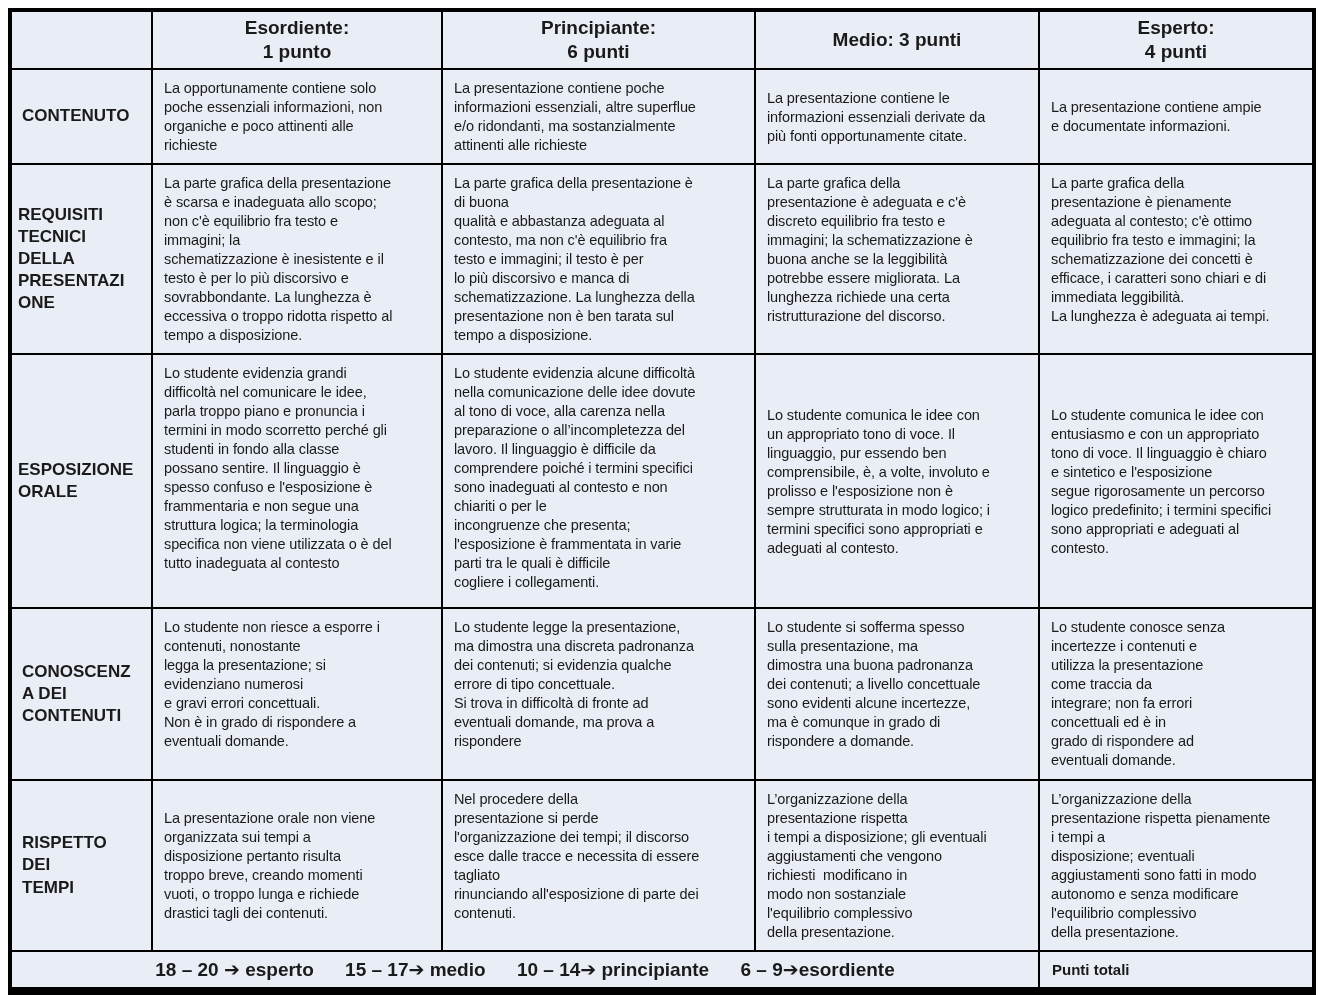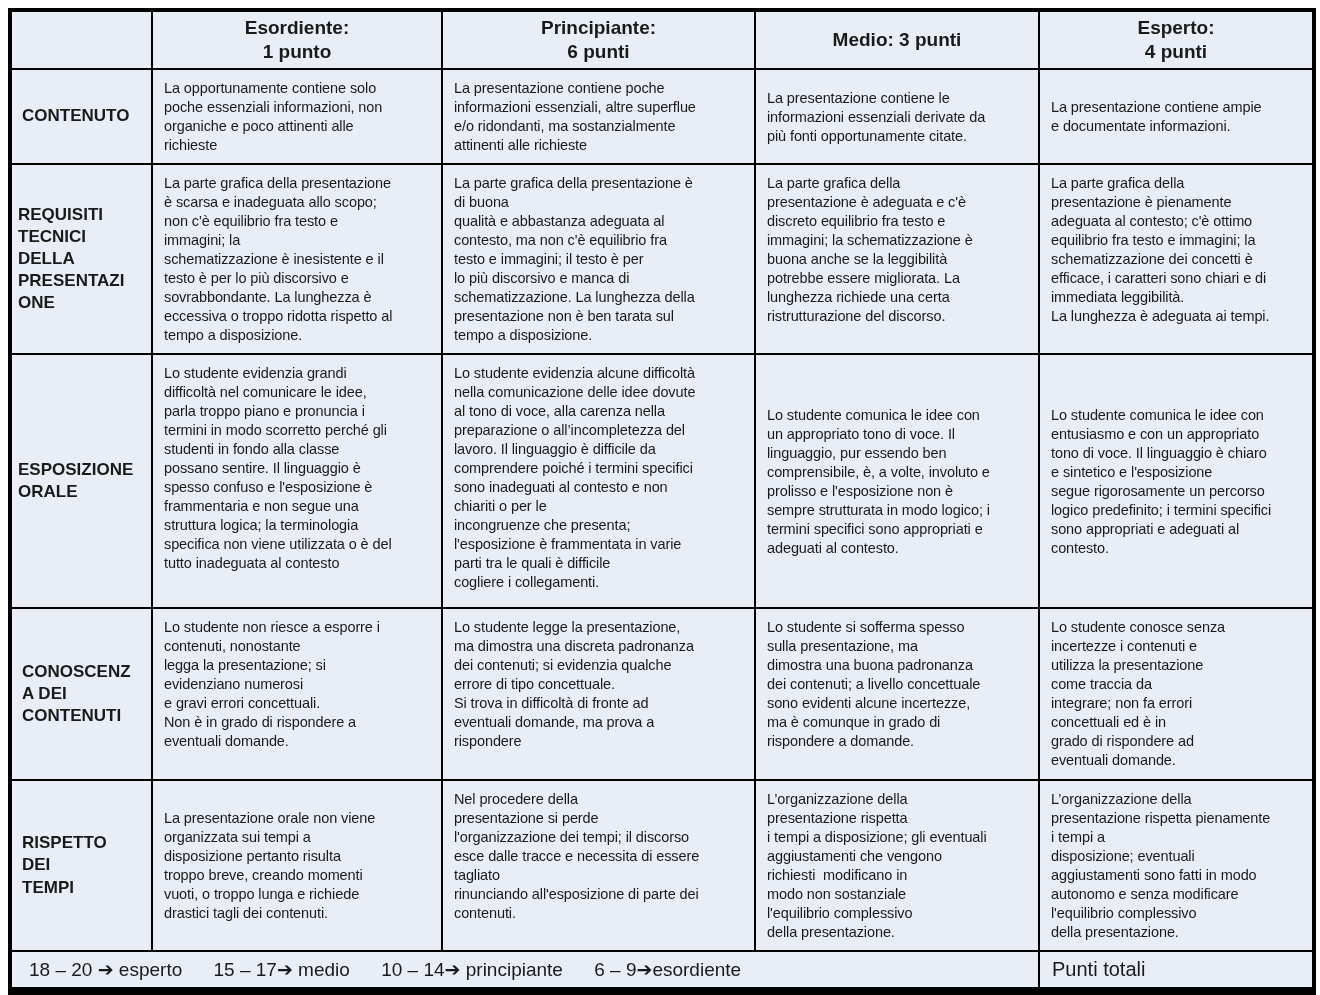--- a/index.html
+++ b/index.html
@@ -58,31 +58,31 @@
     font-size: 14.5px;
     line-height: 19px;
     letter-spacing: -0.1px;
     vertical-align: top;
     padding: 9px 8px 8px 11px;
     white-space: pre-wrap;
     overflow-wrap: break-word;
   }
   td.cell.v-mid { vertical-align: middle; }
   td.score-key {
-    text-align: left;
+    text-align: center;
     vertical-align: middle;
     font-size: 19px;
-    font-weight: normal;
+    font-weight: bold;
     padding: 6px 4px;
     white-space: nowrap;
   }
   td.score-key span.seg { display: inline-block; margin: 0 13px; }
   td.total {
-    font-size: 20px;
-    font-weight: normal;
+    font-size: 15px;
+    font-weight: bold;
     vertical-align: middle;
     padding: 6px 6px 6px 12px;
   }
 </style>
 </head>
 <body>
 
 <div class="page">
   <table class="rubric">
     <colgroup>

